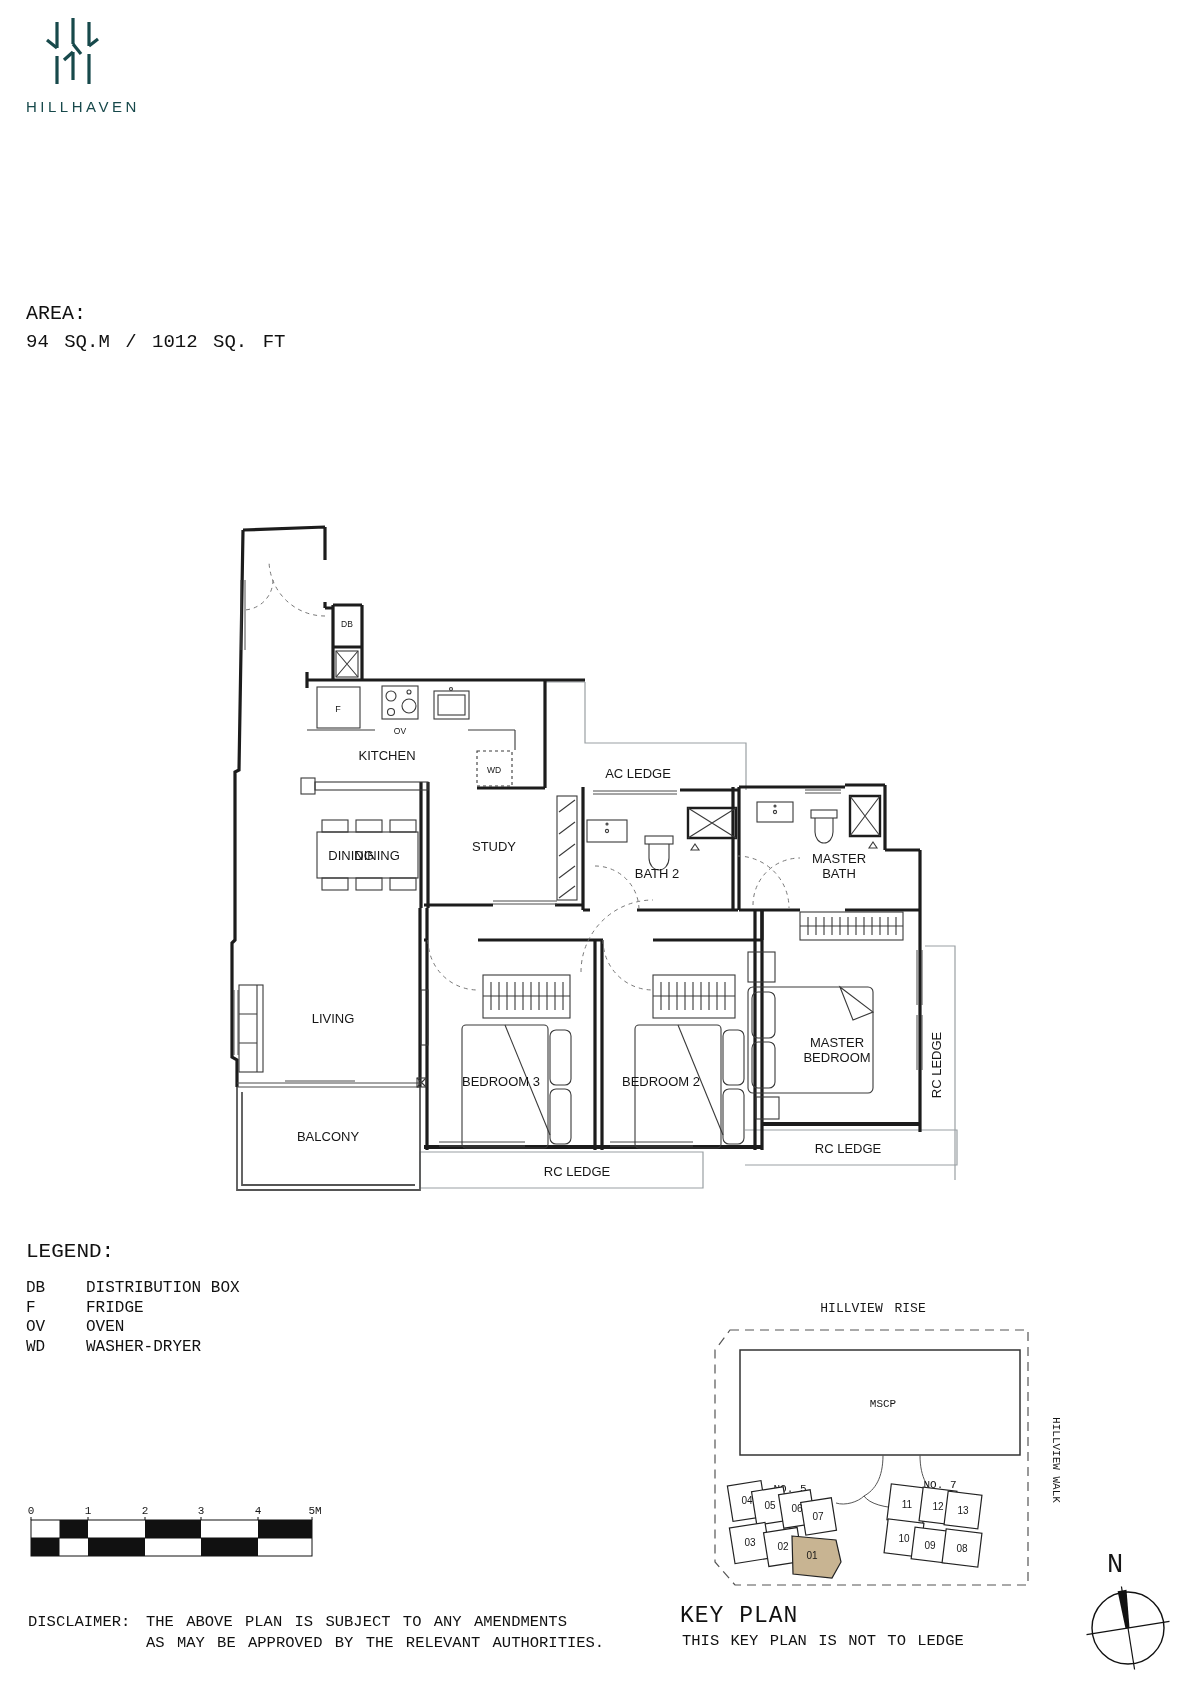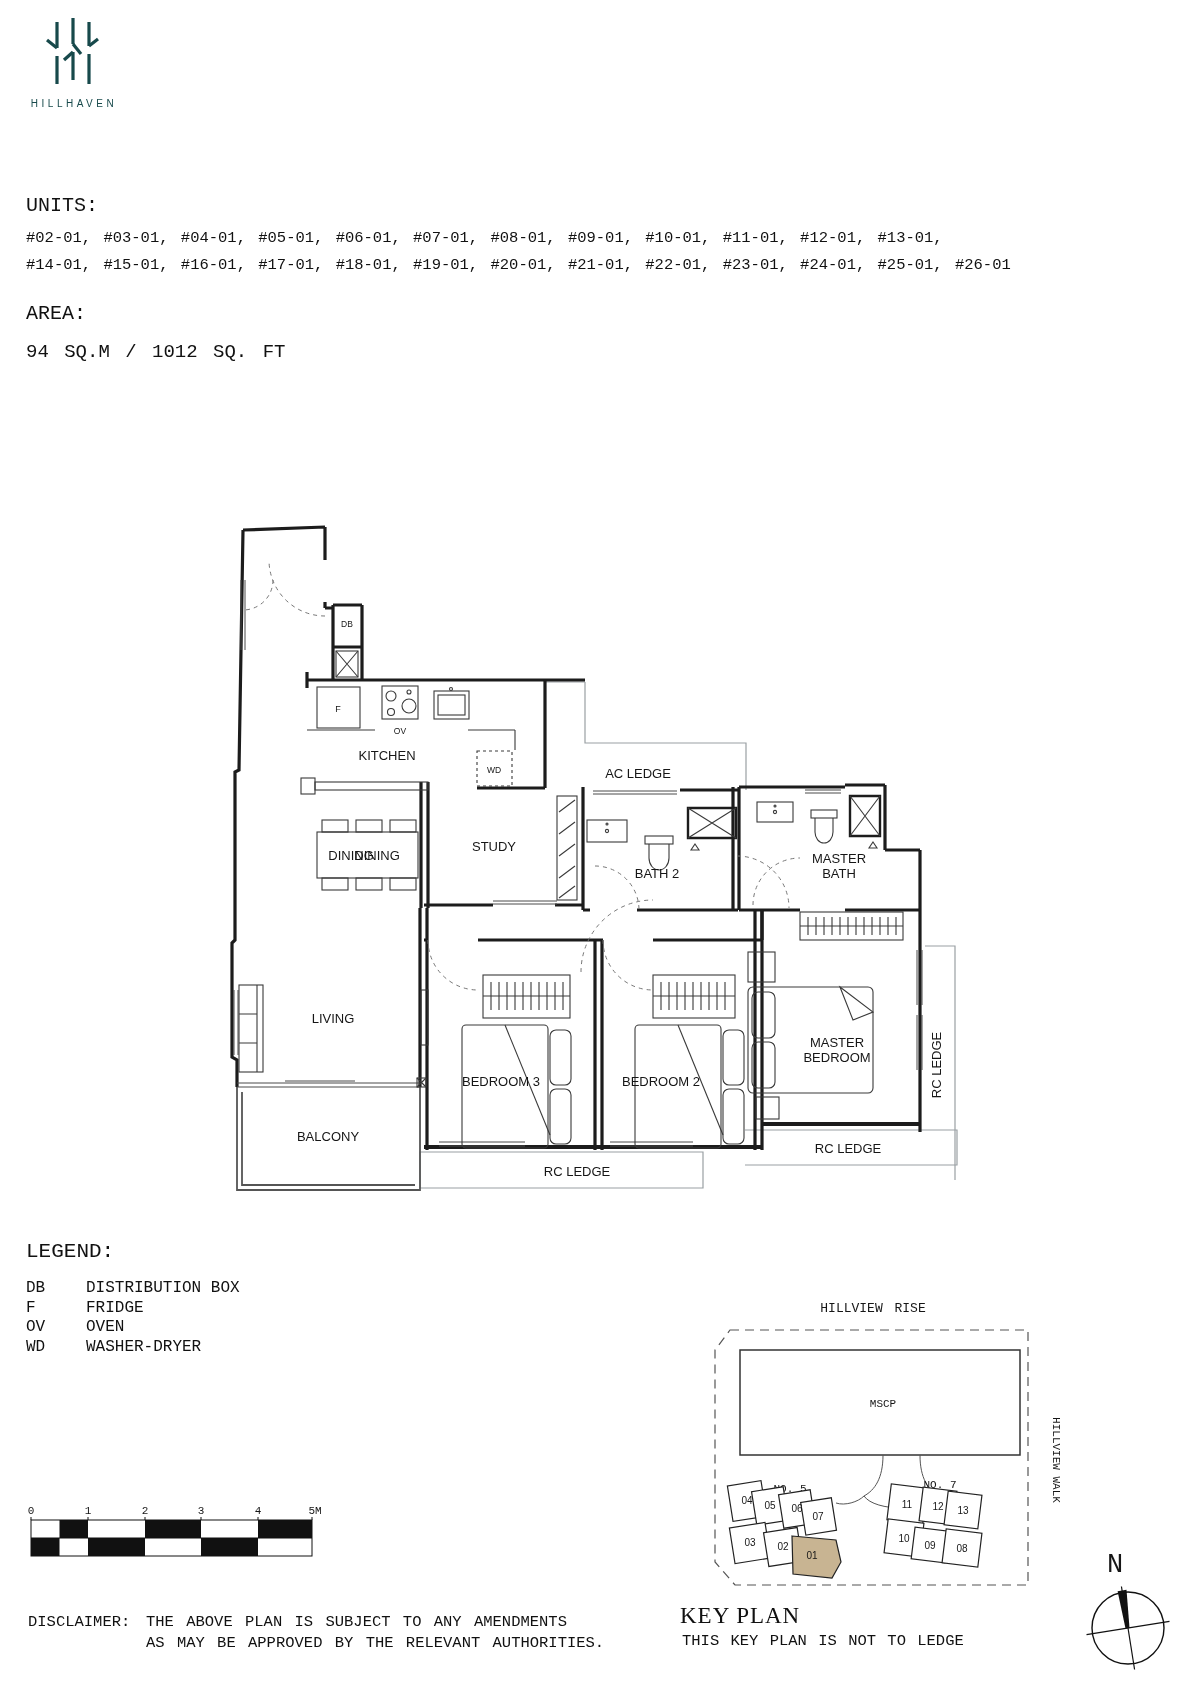--- a/index.html
+++ b/index.html
@@ -3,39 +3,39 @@
 <meta charset="utf-8">
 <style>
   html,body{margin:0;padding:0;background:#fff;}
   .page{position:relative;width:1190px;height:1684px;background:#ffffff;overflow:hidden;
         font-family:"Liberation Sans",sans-serif;color:#111;}
   .cad{font-family:"Liberation Mono",monospace;}
   .abs{position:absolute;}
 
   
   .brand{left:26px;top:14px;width:96px;text-align:center;}
-  .brand-name{font-size:10px;letter-spacing:3.5px;margin-top:2px;}
+  .brand-name{font-size:15px;letter-spacing:3.5px;margin-top:2px;}
   .title{left:134px;top:18px;font-size:31px;font-weight:bold;letter-spacing:.5px;line-height:49px;white-space:pre;}
 
   
   .units{left:26px;top:194px;}
   .units .lbl{font-size:20px;margin-bottom:8px;}
   .units .ln{font-size:15.5px;line-height:27px;white-space:nowrap;word-spacing:3px;}
   .area{left:26px;top:302px;}
-  .area .lbl{font-size:20px;margin-bottom:16px;}
+  .area .lbl{font-size:20px;margin-bottom:6px;}
   .area .val{font-size:19px;word-spacing:4px;}
 
   
   .legend{left:26px;top:1240px;}
   .legend .lbl{font-size:21px;margin-bottom:16px;}
   .legend .row{display:flex;font-size:16px;line-height:19.5px;}
   .legend .ab{width:60px;}
 
   
-  .kp-title{left:680px;top:1603px;font-size:23px;letter-spacing:1px;font-family:Liberation Serif, serif;}
+  .kp-title{left:680px;top:1603px;font-size:23px;letter-spacing:1px;}
   .kp-sub{left:682px;top:1632px;font-size:15.5px;word-spacing:2px;}
 
   
   .disc{left:28px;top:1612px;display:flex;font-size:15.5px;line-height:21px;word-spacing:3px;}
   .disc .dl{width:118px;}
 
   svg text{font-family:"Liberation Sans",sans-serif;fill:#161616;}
   svg text.cadt{font-family:"Liberation Mono",monospace;}
 </style>
 </head>
@@ -54,25 +54,20 @@
         <path d="M63 32 L72 25"></path>
         <path d="M47 30 L55 40"></path>
       </g>
     </svg>
     <div class="brand-name" style="color:#17494b;">
       <span>HILLHAVEN</span>
     </div>
   </div>
 
 
-  <div class="abs units cad">
-    <div class="lbl">UNITS:</div>
-    <div class="ln">#02-01, #03-01, #04-01, #05-01, #06-01, #07-01, #08-01, #09-01, #10-01, #11-01, #12-01, #13-01,</div>
-    <div class="ln">#14-01, #15-01, #16-01, #17-01, #18-01, #19-01, #20-01, #21-01, #22-01, #23-01, #24-01, #25-01, #26-01</div>
-  </div>
 
   <div class="abs area cad">
     <div class="lbl">AREA:</div>
     <div class="val">94 SQ.M / 1012 SQ. FT</div>
   </div>
 
   <svg class="abs" style="left:225px;top:520px;" width="735" height="690" viewBox="0 0 735 690">
 
     <g stroke="#9aa0a3" stroke-width="1.2" fill="none">
       <path d="M360,162 V223 H521 V270"></path>

